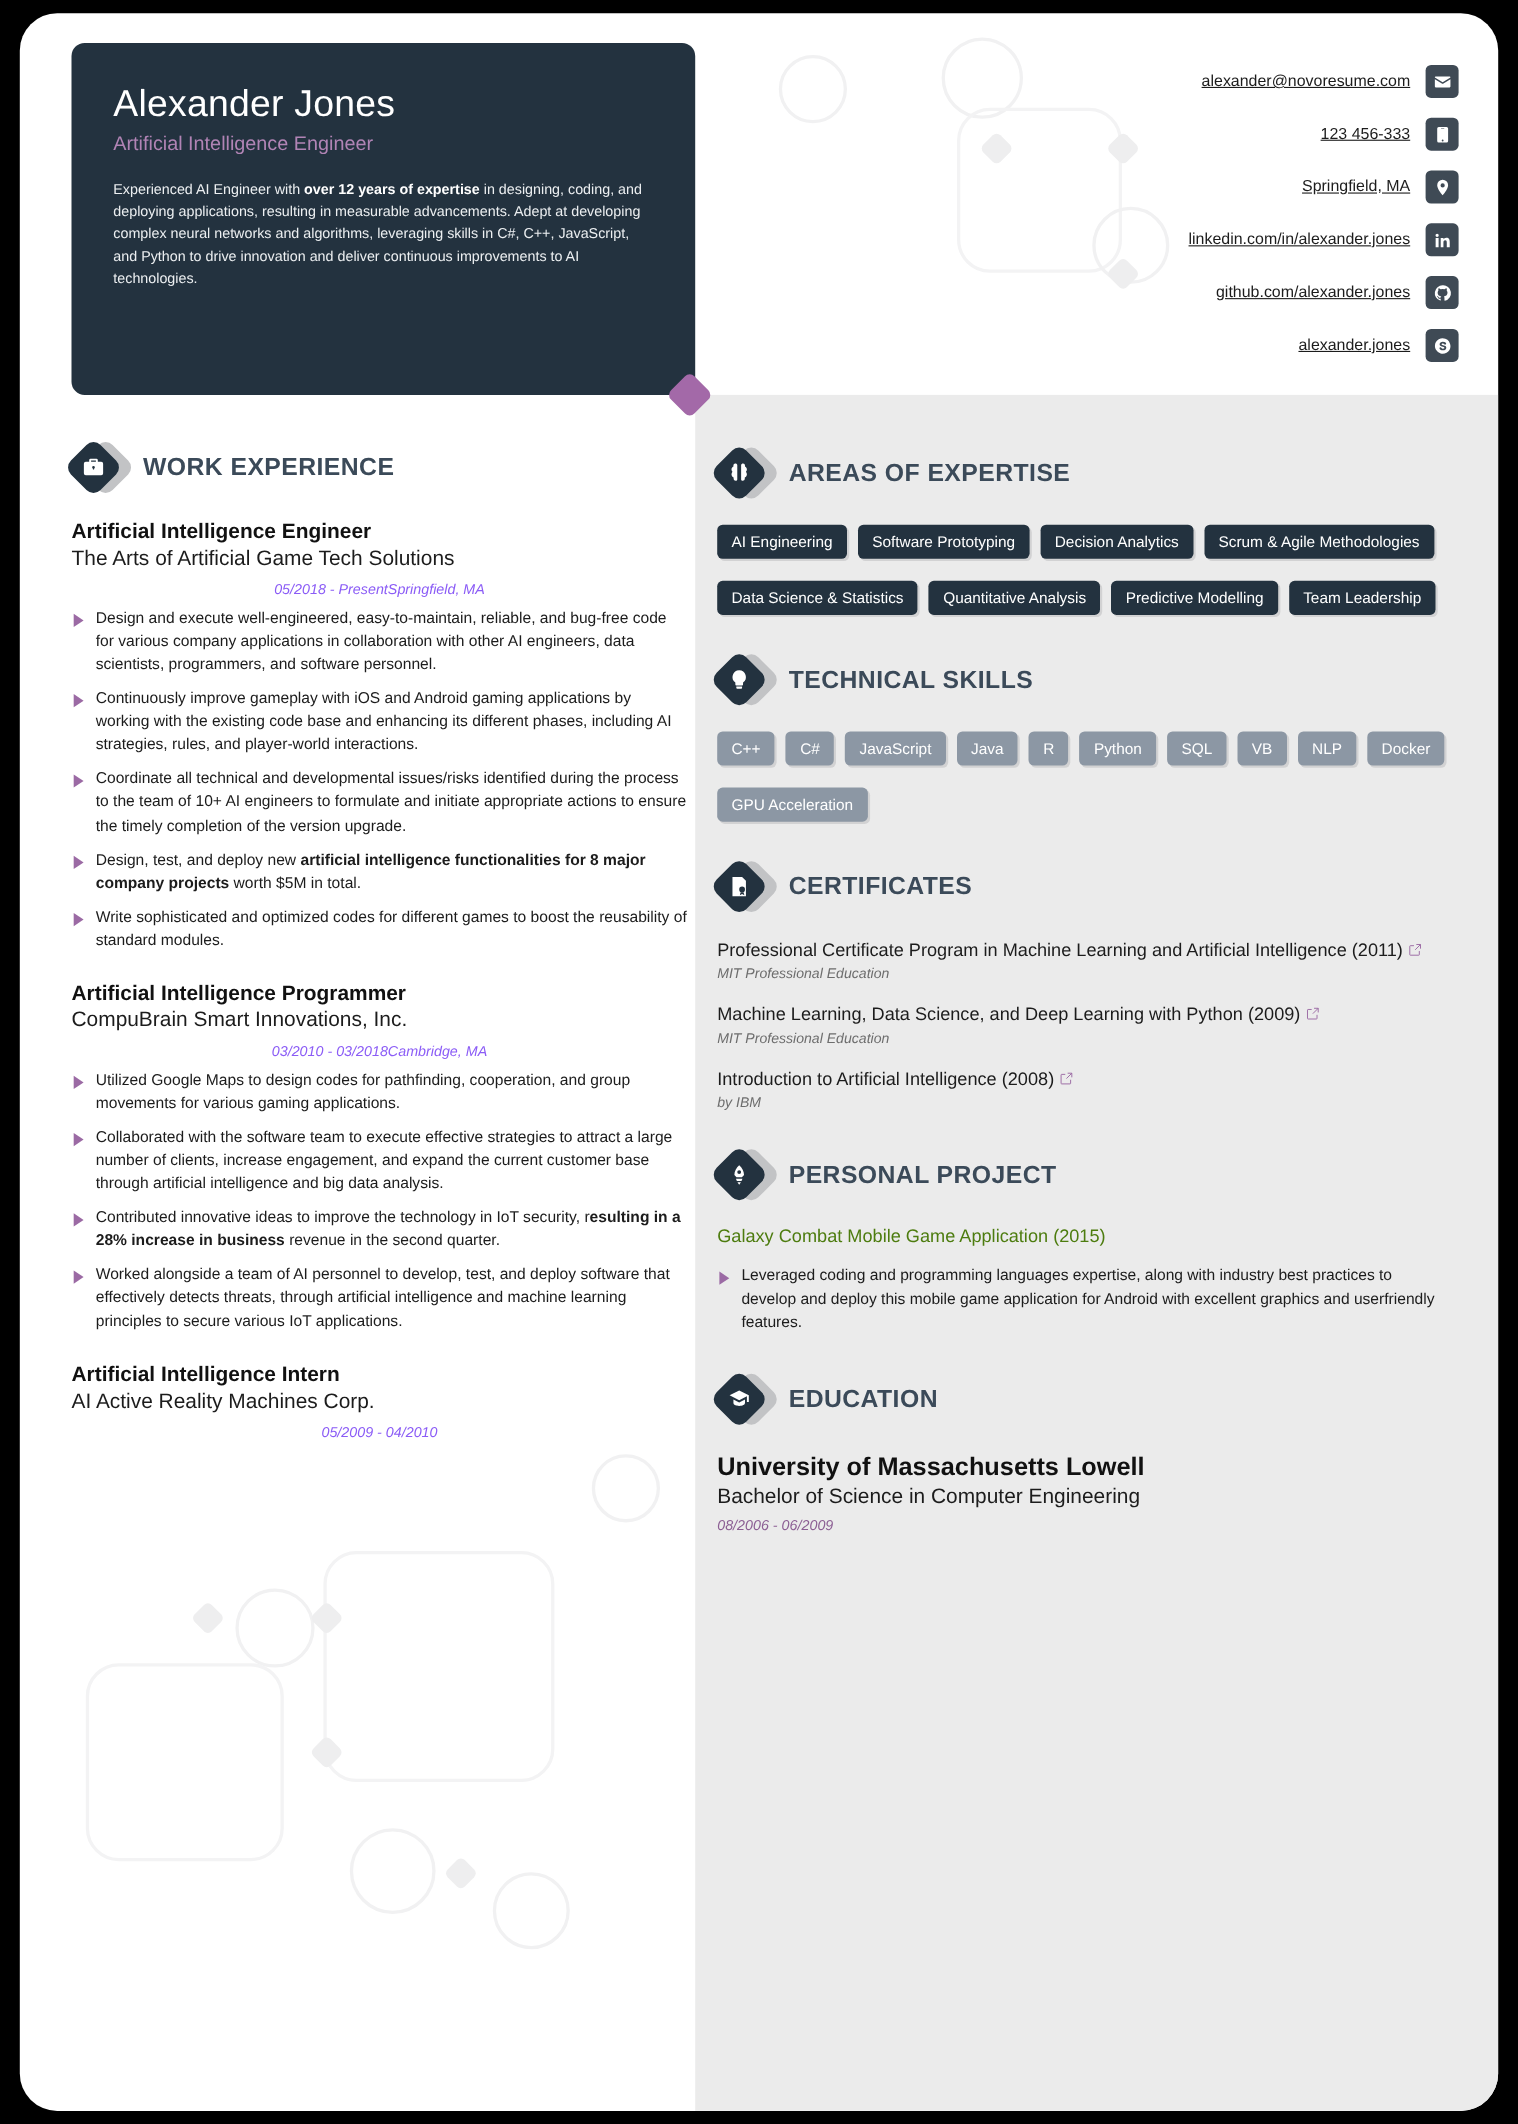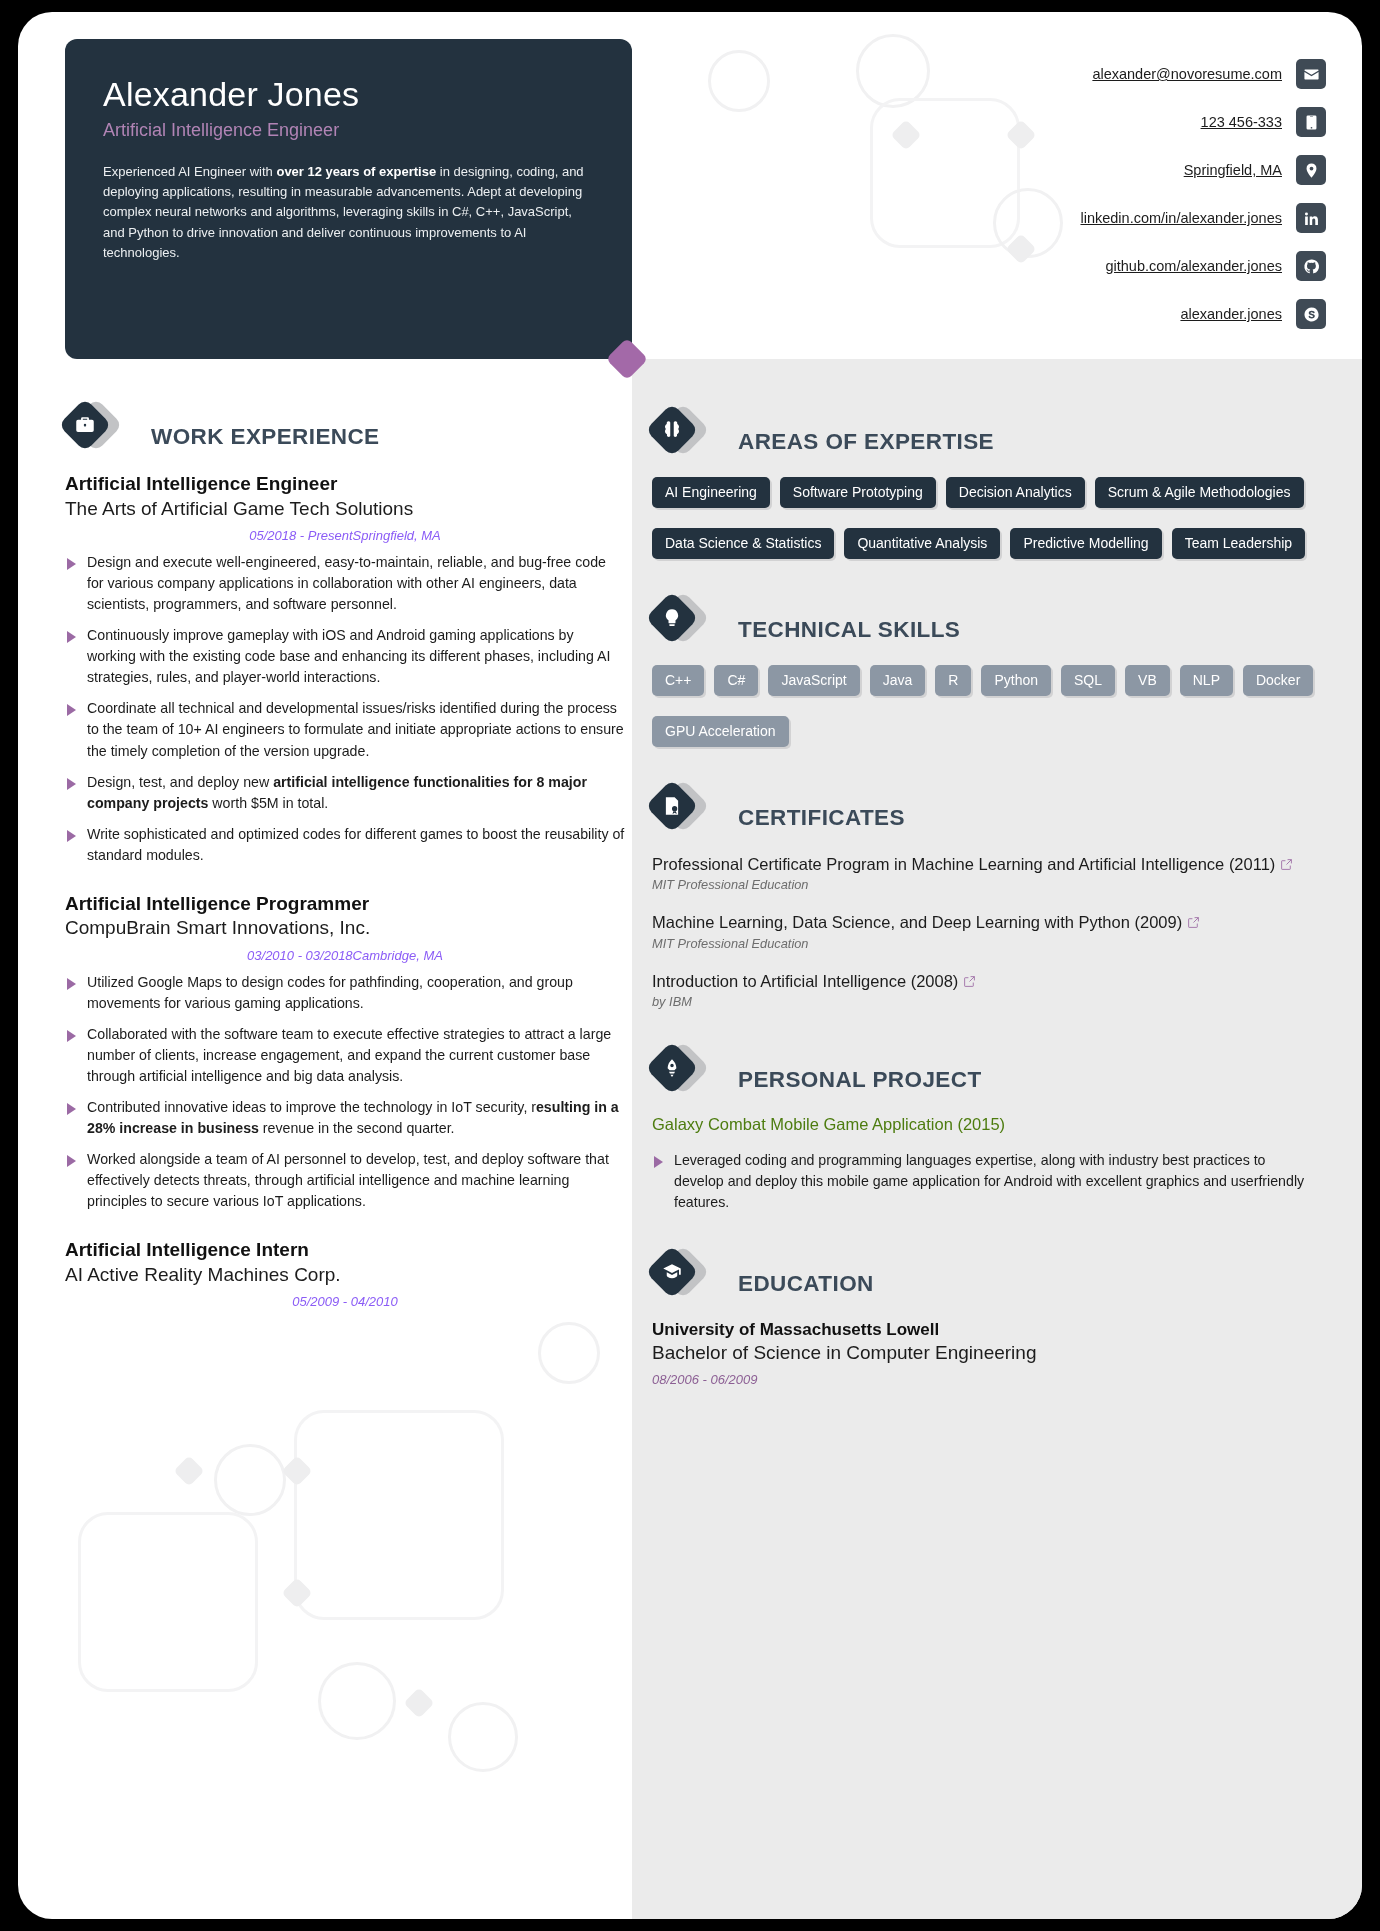--- a/index.html
+++ b/index.html
@@ -130,22 +130,22 @@
   .maincol {
     position: absolute;
     left: 47px; top: 388px;
     width: 560px;
     z-index: 2;
   }
 
   
   .sec-head {
     display: flex;
-    align-items: flex-end;
-    gap: 32px;
+    align-items: center;
+    gap: 11px;
     margin-bottom: 22px;
   }
   .sec-icon-wrap {
     position: relative;
     width: 54px; height: 50px;
     flex: 0 0 auto;
   }
   .sec-icon-shadow {
     position: absolute;
     left: 12px; top: 6px;
@@ -261,21 +261,21 @@
   }
   .ext-icon svg { width: 13px; height: 13px; stroke: #9b6aa4; fill: none; stroke-width: 1.6; }
 
   
   .proj-title {
     font-size: 16.5px;
     color: #4d7c0f;
     margin-bottom: 16px;
   }
   .edu-school {
-    font-size: 17px;
+    font-size: 23px;
     font-weight: 700;
     color: #111111;
     line-height: 1.3;
   }
   .edu-degree {
     font-size: 19px;
     color: #1c1c1c;
     line-height: 1.3;
   }
   .edu-date {

